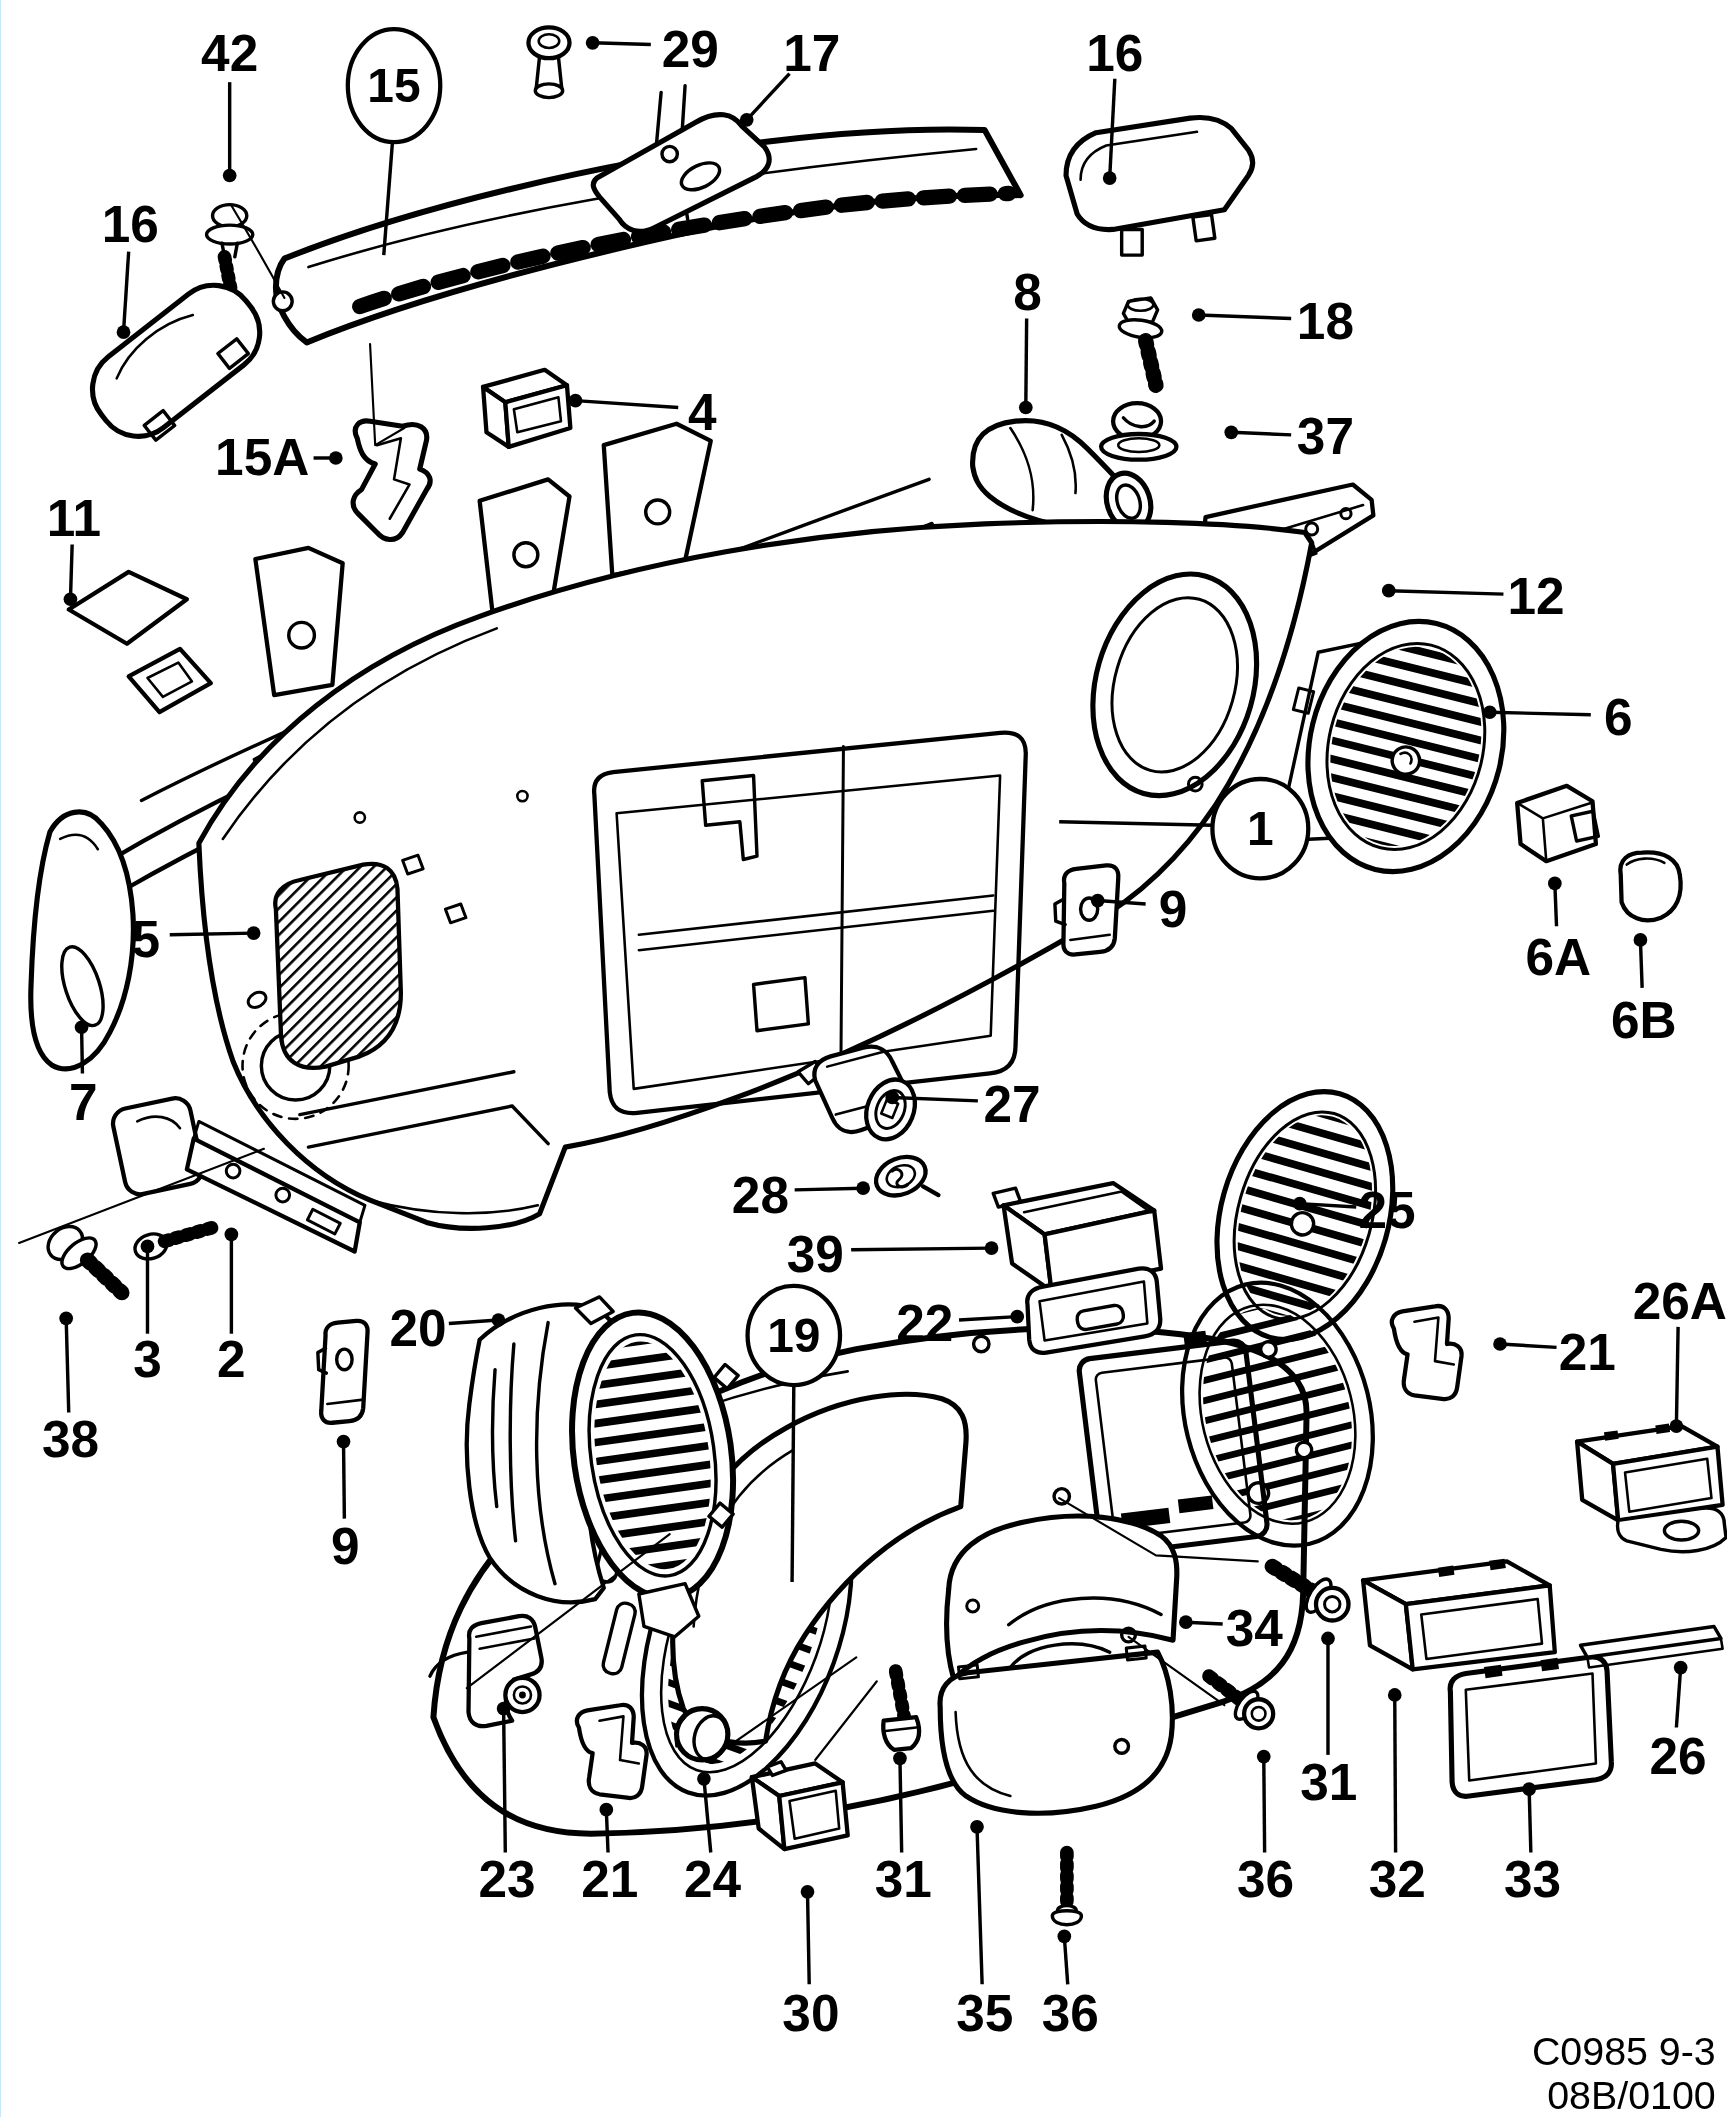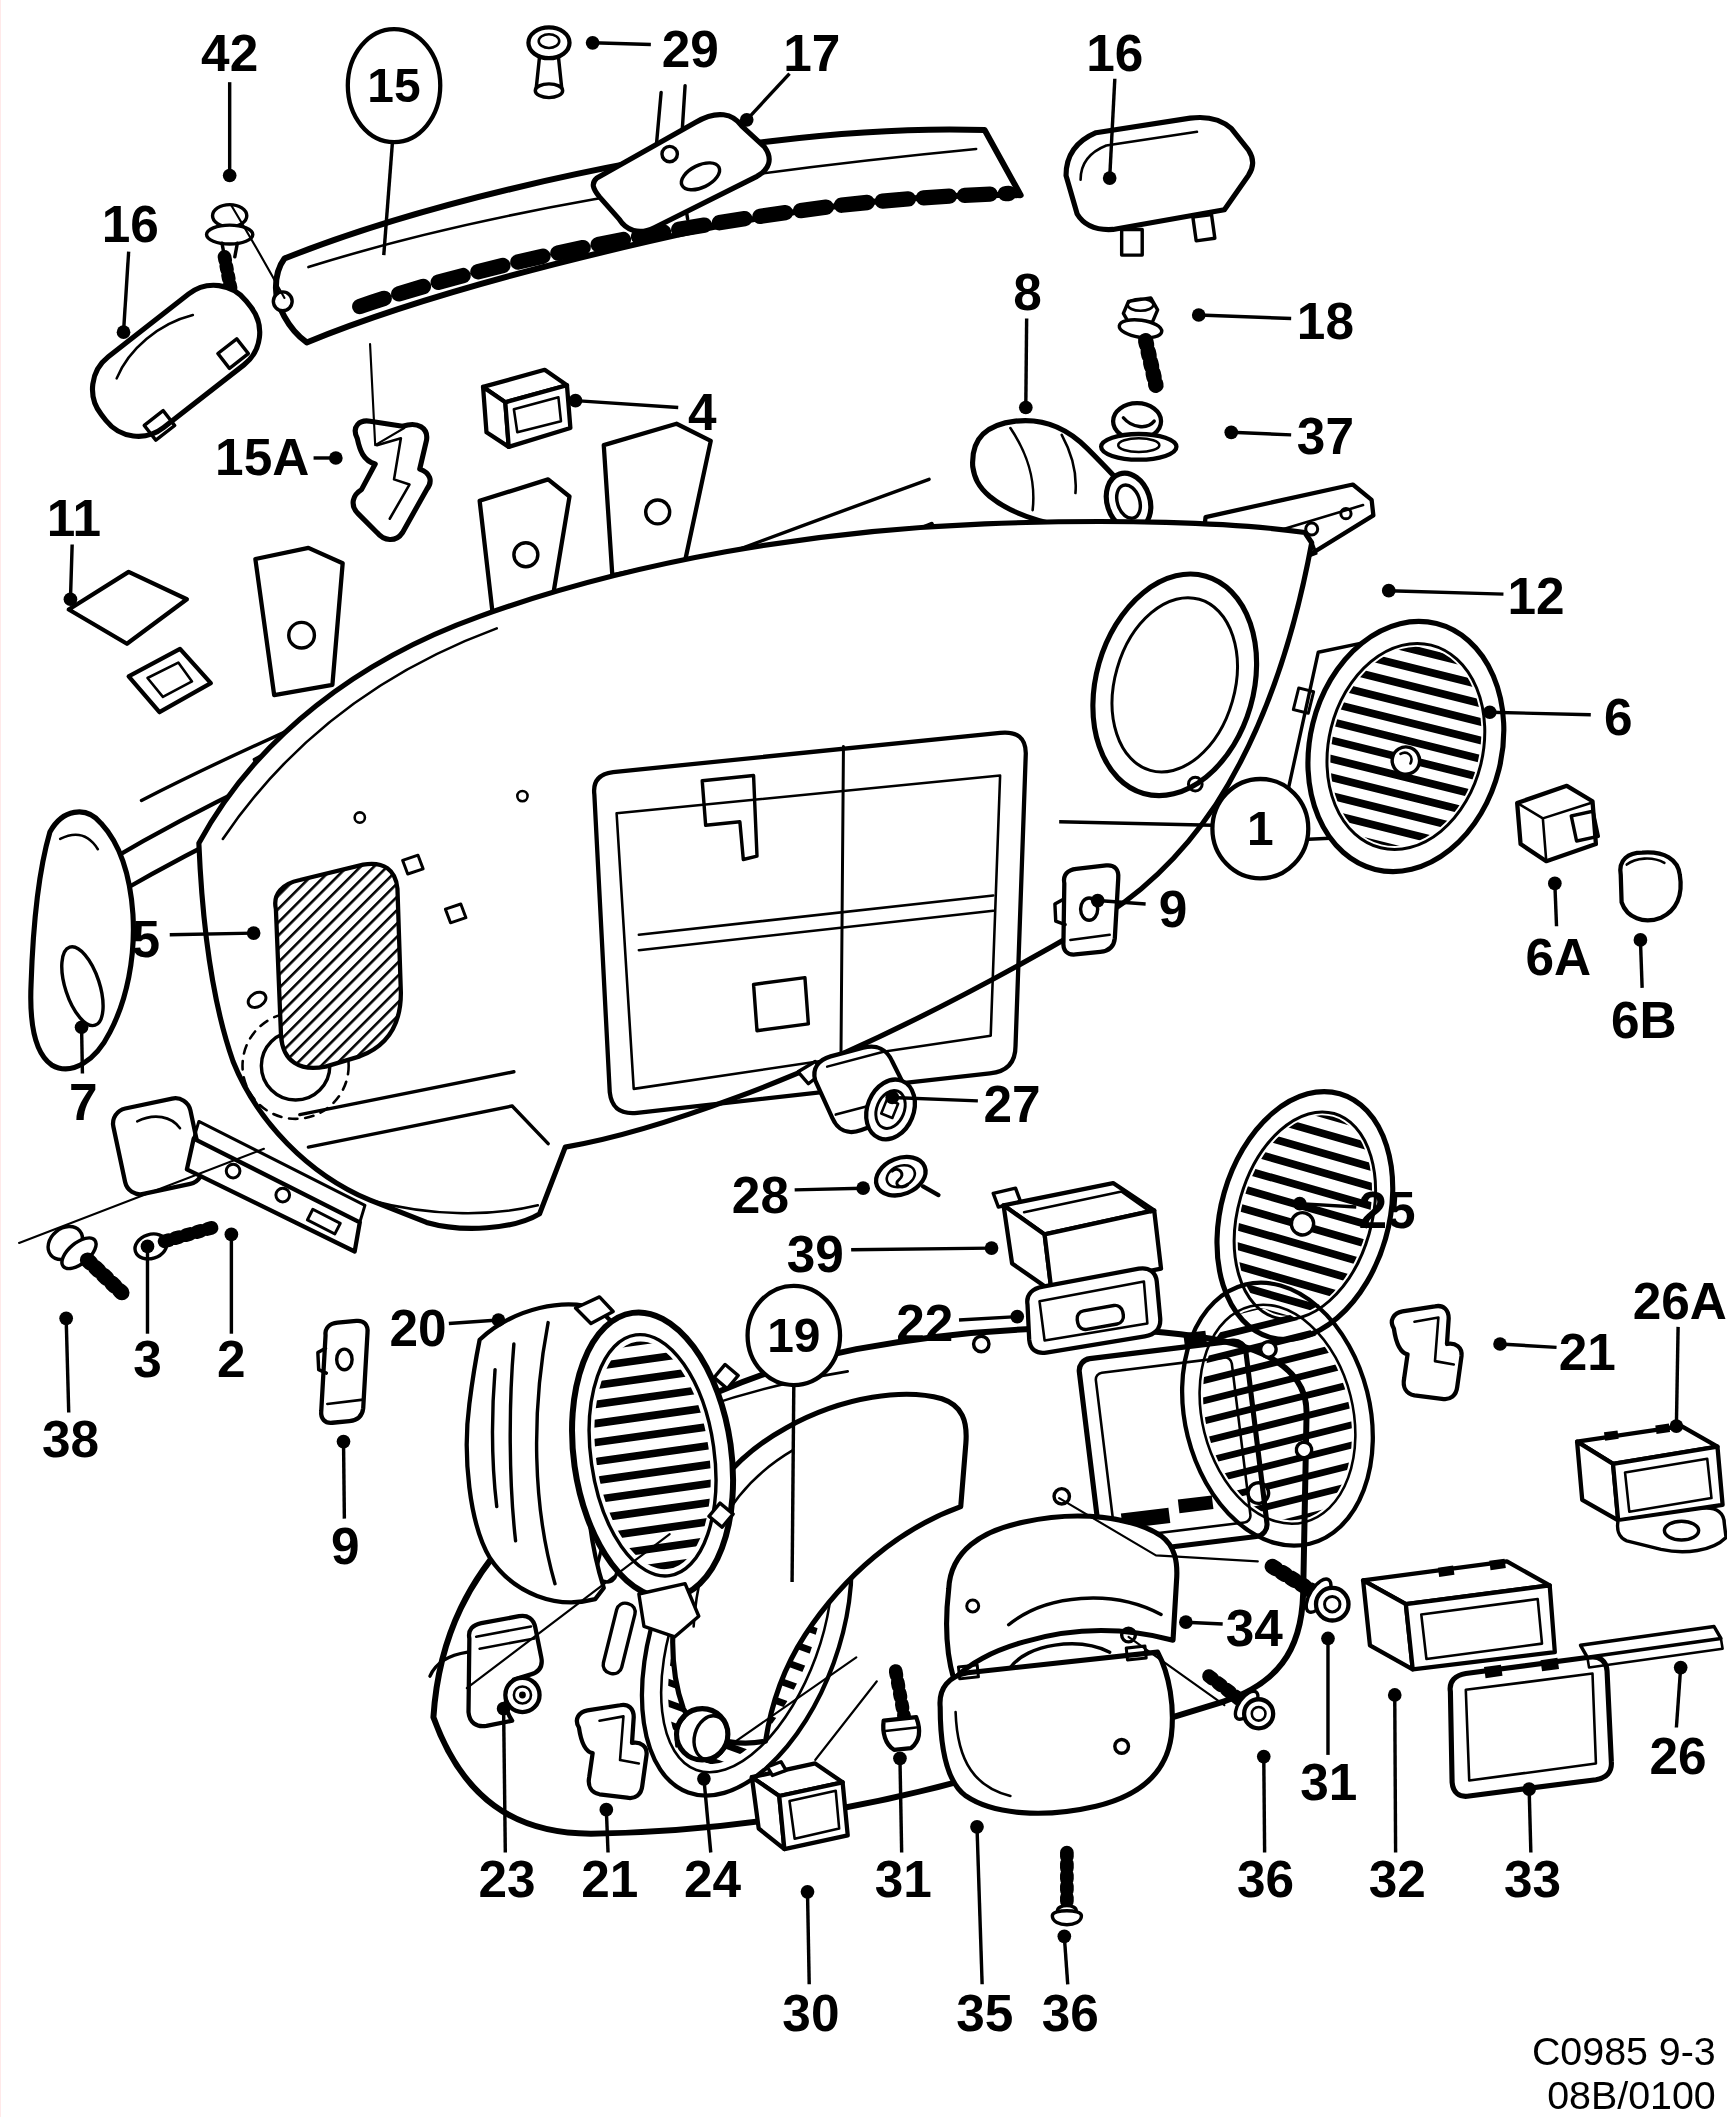--- a/index.html
+++ b/index.html
@@ -1,16 +1,16 @@
 <!DOCTYPE html>
 <html style="font-size:13.7px"><head>
 <meta charset="utf-8">
 <style>
   html,body{margin:0;padding:0;background:#fff;}
-  #stage{position:relative;width:1728px;height:2117px;background:#fca5a5;overflow:hidden;}
+  #stage{position:relative;width:1728px;height:2117px;background:#0ea5e9;overflow:hidden;}
   svg{display:block;}
   svg *{vector-effect:none;}
   .ln{fill:none;stroke:#000;stroke-linejoin:round;stroke-linecap:round;}
   .solid{fill:#fff;stroke:#000;stroke-linejoin:round;stroke-linecap:round;}
   .thin{stroke-width:2.5;}
   .blk{fill:#000;stroke:none;}
   text{font-family:"Liberation Sans","DejaVu Sans",sans-serif;fill:#000;}
   .callout-text{font-weight:700;}
   .footer-text{font-weight:400;}
 </style>

